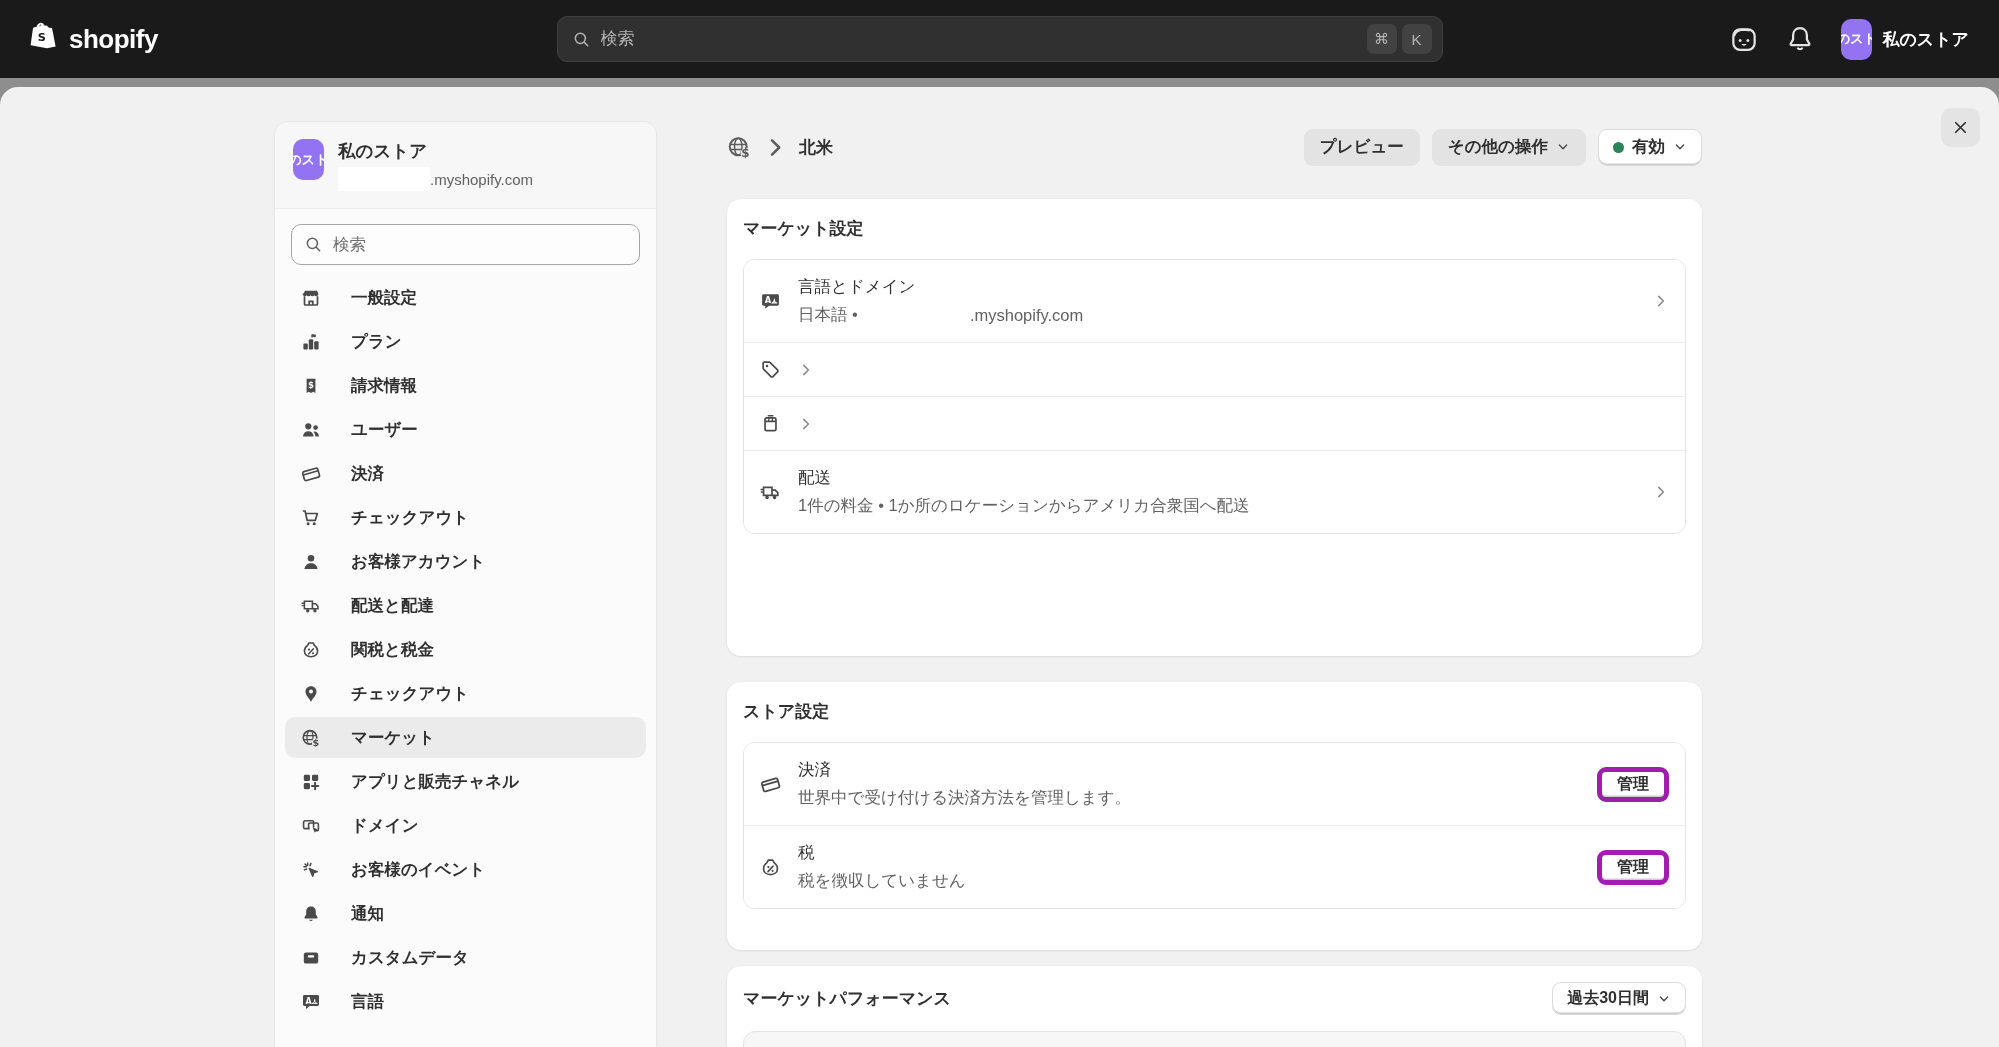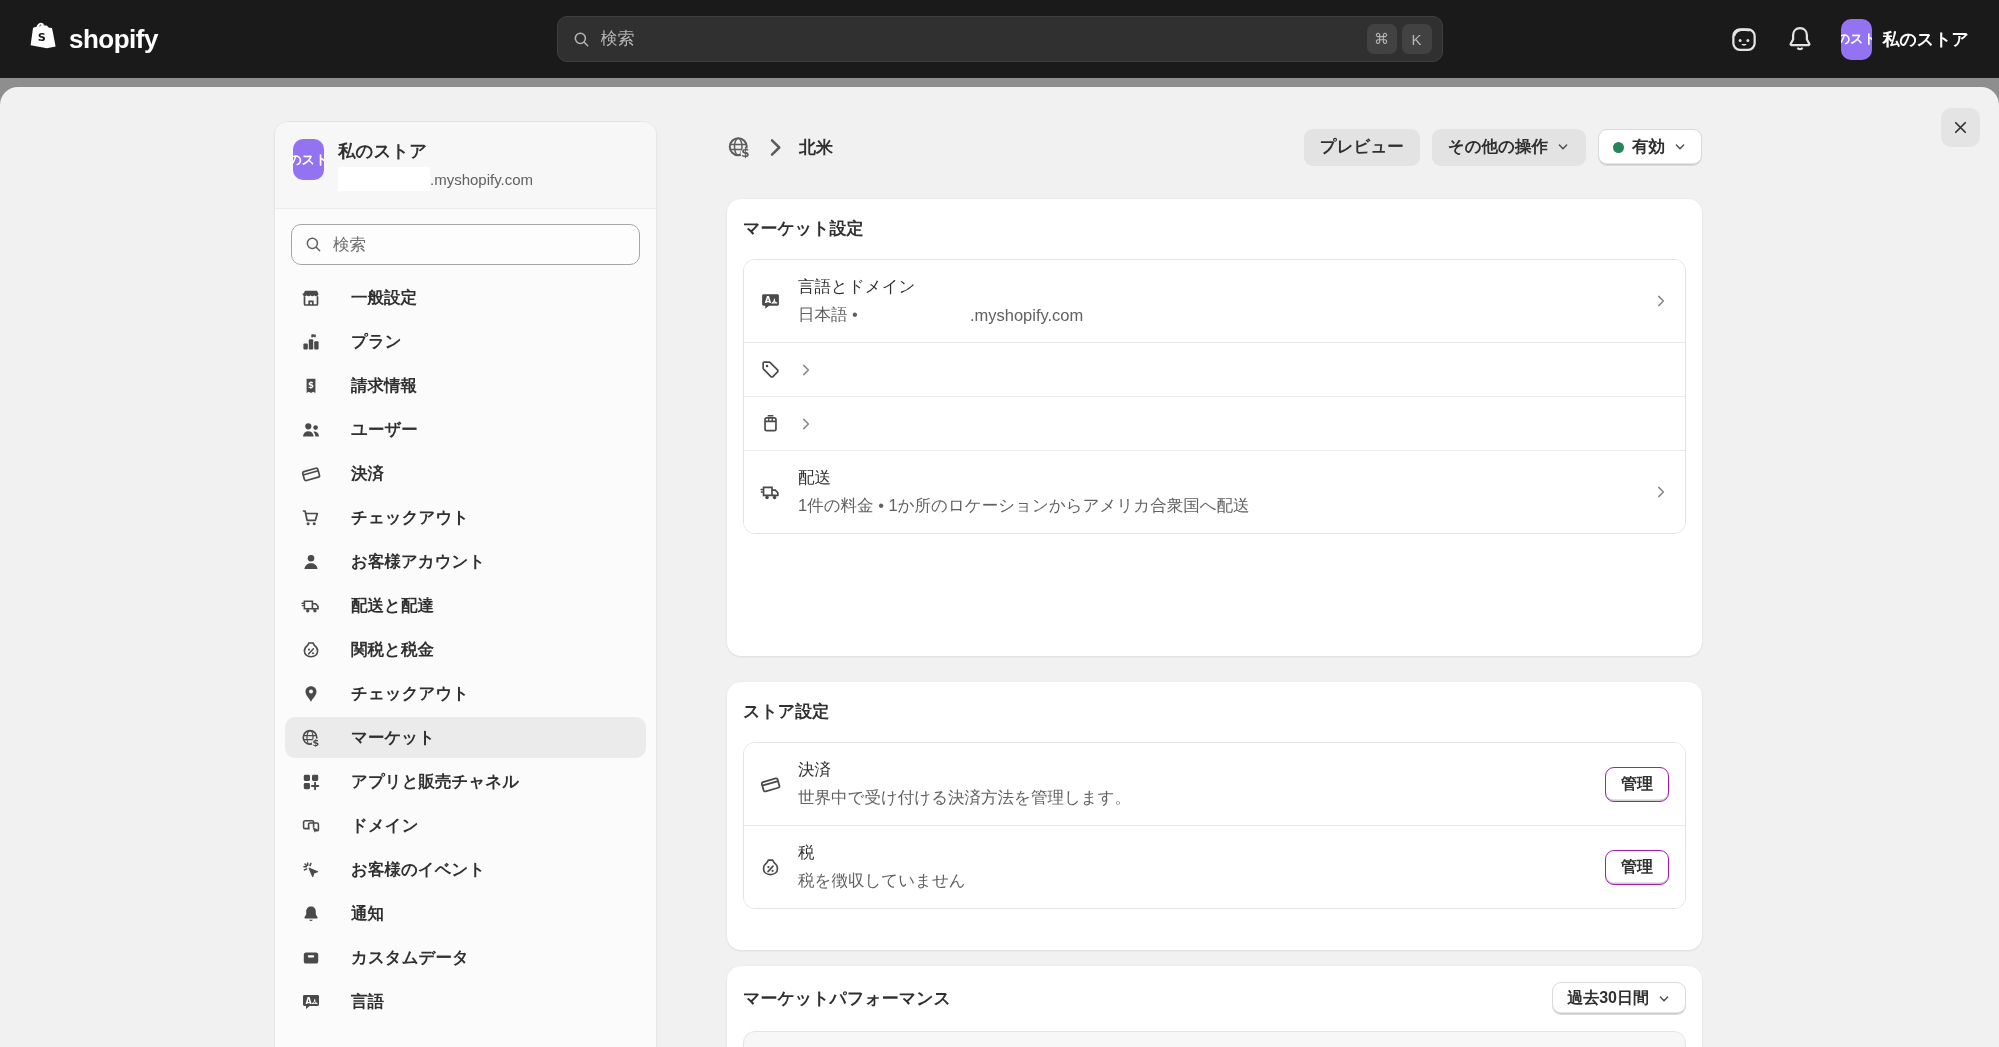--- a/index.html
+++ b/index.html
@@ -88,21 +88,21 @@
   .rows-box { margin-top:19px; border:1px solid #e3e3e3; border-radius:12px; overflow:hidden; }
   .setting-row { display:flex; align-items:center; gap:17px; padding:16px 16px;
     border-bottom:1px solid #ebebeb; cursor:pointer; background:#fff; }
   .setting-row:last-child { border-bottom:none; }
   .row-icon { width:21px; height:21px; color:#4a4a4a; flex:none; --kb:#fff; }
   .row-text { flex:1; min-width:0; }
   .row-title { font-size:16.5px; color:#303030; }
   .row-subtitle { font-size:16.5px; color:#616161; margin-top:6px; display:flex; align-items:center; }
   .row-chevron { width:16px; height:16px; color:#8a8a8a; flex:none; }
   .manage-btn { font-family:inherit; font-size:16px; font-weight:600; color:#303030; height:35px;
-    padding:0 15px; background:#fff; border:1px solid #a21caf; box-shadow:inset 0 -1.5px 0 #cccccc;
+    padding:0 15px; background:#fff; border:5px solid #a21caf; box-shadow:inset 0 -1.5px 0 #cccccc;
     border-radius:9px; cursor:pointer; flex:none; }
 
   .card-market { top:112px; height:457px; }
   .card-store { top:595px; height:268px; }
   .card-perf { top:879px; height:240px; }
   .perf-head { display:flex; align-items:center; justify-content:space-between; margin-top:-2px; }
   .btn-range { height:33px; font-size:16px; }
   .perf-box { margin-top:16px; height:150px; background:#f7f7f7; border:1px solid #e4e4e4; border-radius:12px; }
 </style>
 </head>

